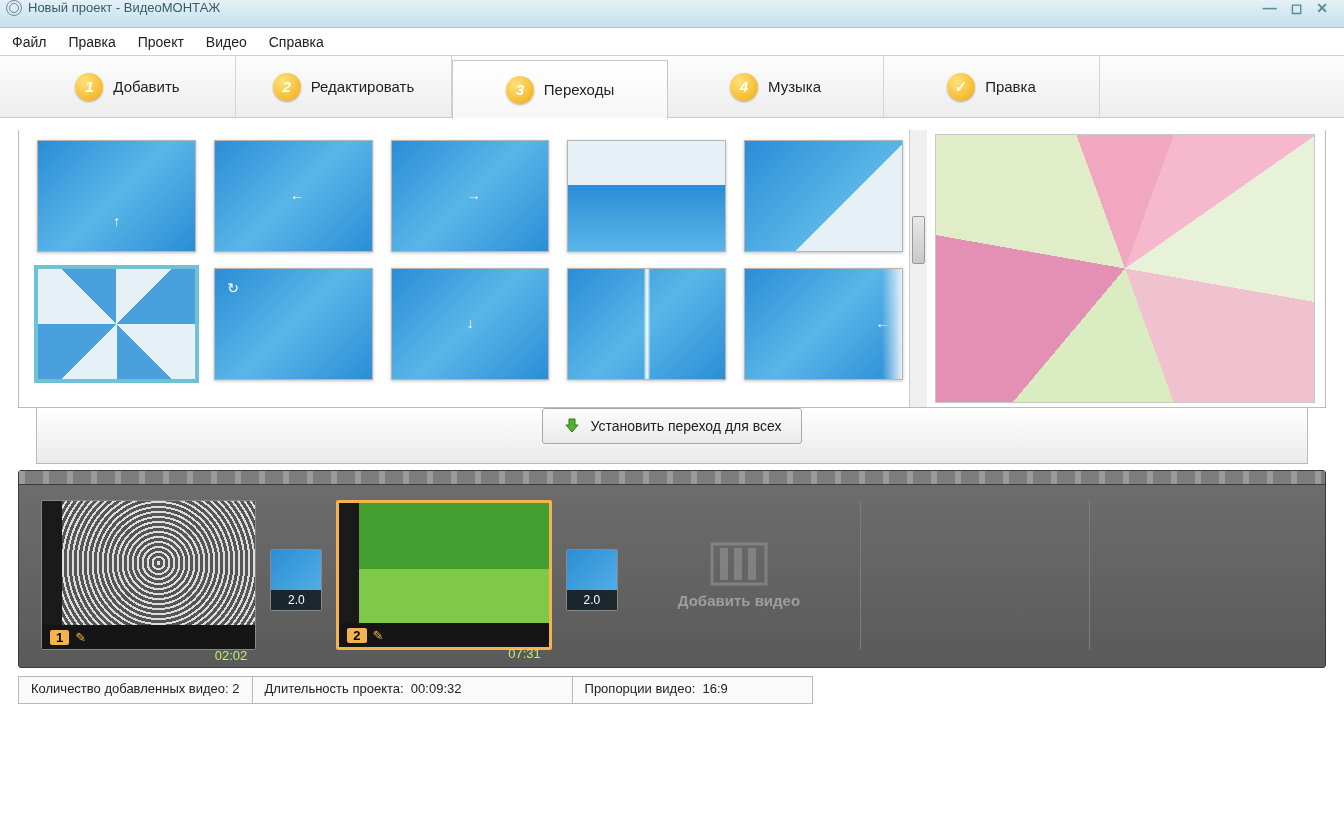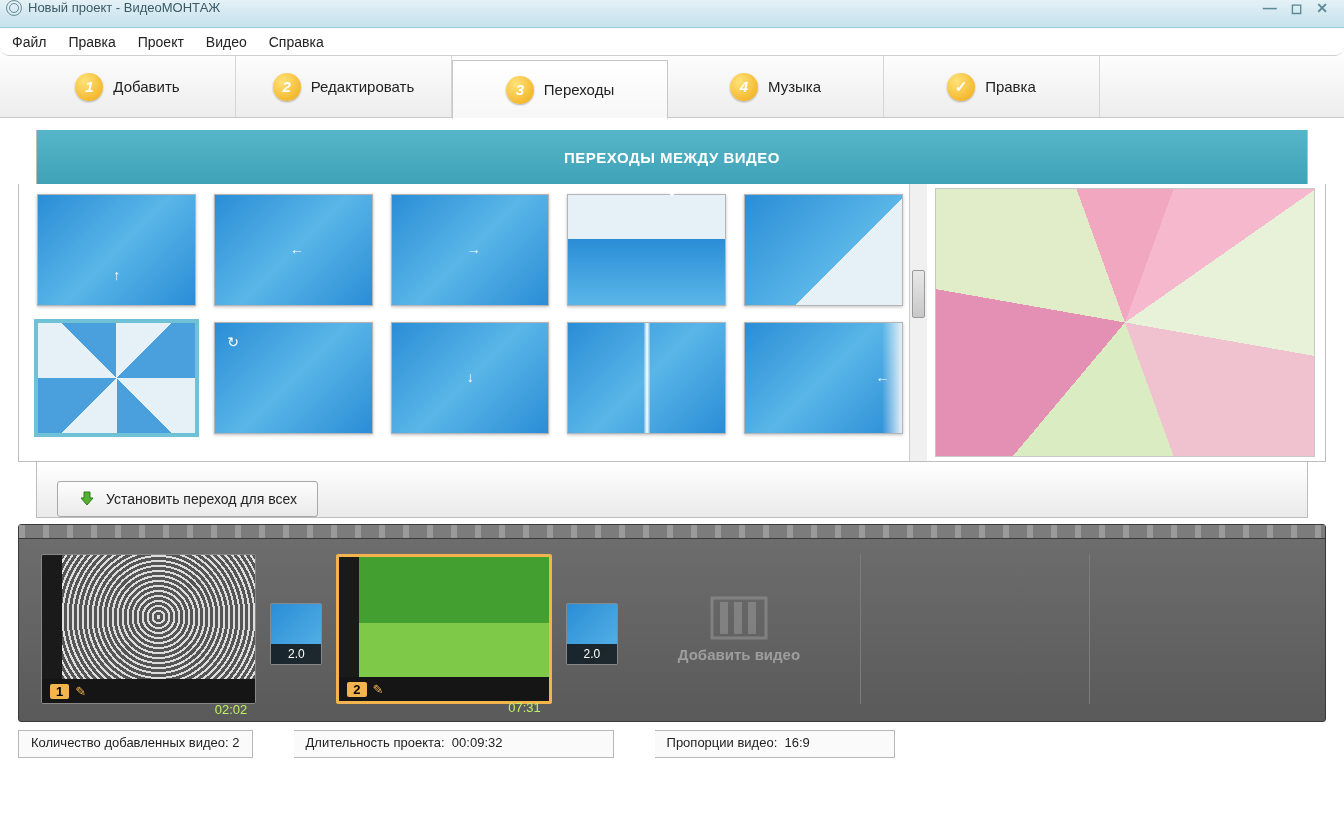--- a/index.html
+++ b/index.html
@@ -7,21 +7,21 @@
 
 
 .titlebar { height: 28px; background: linear-gradient(to bottom, #e4f1f6, #c5e1ec); display: flex; align-items: flex-start; padding: 0 6px; border-bottom: 1px solid #9fcad8; }
 .titlebar .app-icon { width: 16px; height: 16px; border: 1.5px solid #6a8a95; border-radius: 50%; margin-right: 6px; position: relative; }
 .titlebar .app-icon::before { content: ""; position: absolute; top: 50%; left: 50%; width: 8px; height: 8px; transform: translate(-50%,-50%); border: 1px solid #6a8a95; border-radius: 50%; }
 .titlebar .title { font-size: 13px; color: #3a5a66; }
 .titlebar .win-btns { margin-left: auto; display: flex; gap: 14px; padding-right: 10px; color: #5d8a99; font-weight: bold; font-size: 14px; }
 .titlebar .win-btns span { cursor: pointer; }
 
 
-.menubar { height: 28px; background: #fff; display: flex; align-items: center; padding: 0 12px; font-size: 14px; color: #222; border-bottom: 1px solid #d0d0d0; border-radius: 9px; }
+.menubar { height: 28px; background: #fff; display: flex; align-items: center; padding: 0 12px; font-size: 14px; color: #222; border-bottom: 1px solid #d0d0d0; }
 .menubar span { margin-right: 22px; cursor: pointer; }
 
 
 .step-tabs { height: 62px; background: linear-gradient(to bottom, #fdfdfd, #ededed); display: flex; border-bottom: 1px solid #c8c8c8; padding-left: 20px; }
 .step-tab { width: 216px; display: flex; align-items: center; justify-content: center; gap: 10px; border-right: 1px solid #d5d5d5; cursor: pointer; font-size: 15px; color: #222; position: relative; }
 .step-tab.active { background: linear-gradient(to bottom, #fff, #f7f7f7); border-top: 1px solid #c8c8c8; border-left: 1px solid #c8c8c8; border-right: 1px solid #c8c8c8; margin-top: 4px; border-bottom: 2px solid #fff; height: 60px; }
 .step-circle { width: 28px; height: 28px; border-radius: 50%; background: radial-gradient(circle at 35% 30%, #ffe27a, #f0a912); display: flex; align-items: center; justify-content: center; color: #fff; font-weight: bold; font-style: italic; font-size: 15px; box-shadow: 0 1px 2px rgba(0,0,0,0.3); }
 .step-circle.check::before { content: "✓"; font-style: normal; }
 
 
@@ -40,21 +40,21 @@
 .tthumb.slice-right { background: linear-gradient(135deg, #2a8dd6 0%, #5ab6e8 60%, #e6f0f7 60%, #e6f0f7 100%); }
 .tthumb.slice-top { background: linear-gradient(to bottom, #e6f0f7 0 40%, #2a8dd6 40%, #5ab6e8 100%); }
 .tthumb.vertical-line::after { content:""; position:absolute; left:50%; top:0; bottom:0; width:6px; background:linear-gradient(to right, rgba(255,255,255,0.2), #fff, rgba(255,255,255,0.2)); transform:translateX(-50%); }
 .tthumb.right-edge::after { content:""; position:absolute; right:0; top:0; bottom:0; width:20px; background:linear-gradient(to left, #e6f0f7, transparent); }
 .scrollbar-v { width: 18px; background: #f0f0f0; border-left: 1px solid #ccc; position: relative; }
 .scrollbar-v .thumb { position: absolute; top: 86px; left: 2px; right: 2px; height: 48px; background: linear-gradient(to bottom,#e8e8e8,#c8c8c8); border: 1px solid #999; border-radius: 2px; }
 .preview { width: 398px; background: #fff; padding: 4px 10px 4px 8px; }
 .preview-inner { width: 100%; height: 100%; border: 1px solid #c8c8c8; position: relative; overflow: hidden; background: conic-gradient(from 20deg, #f5b8cc 0 35deg, #e8f2d8 35deg 80deg, #f0c2d0 80deg 140deg, #d9ecc2 140deg 200deg, #e490b5 200deg 260deg, #e0edc8 260deg 320deg, #f2a7c0 320deg 360deg); }
 
 
-.action-bar { height: 56px; background: linear-gradient(to bottom, #fff, #eaeaea); margin: 0 18px; border: 1px solid #bcbcbc; border-top:none; display: flex; align-items: flex-end; padding: 0 20px; gap: 24px; }
+.action-bar { height: 56px; background: linear-gradient(to bottom, #fff, #eaeaea); margin: 0 18px; border: 1px solid #bcbcbc; border-top:none; display: flex; align-items: center; padding: 0 20px; gap: 24px; flex-direction: column; }
 .act-btn { height: 36px; padding: 0 20px; background: linear-gradient(to bottom, #fdfdfd, #eaeaea); border: 1px solid #a8a8a8; border-radius: 3px; display: flex; align-items: center; gap: 10px; font-size: 14px; color: #222; cursor: pointer; }
 .act-btn .ico { width: 18px; height: 18px; display: inline-flex; align-items:center; justify-content:center; }
 
 
 .timeline { margin: 6px 18px 0 18px; height: 198px; background: linear-gradient(to bottom, #6e6e6e, #5a5a5a); border: 1px solid #3a3a3a; border-radius: 3px; }
 .tick-strip { height: 14px; background: repeating-linear-gradient(to right, #9a9a9a 0 6px, #7c7c7c 6px 24px); border-bottom: 1px solid #3a3a3a; }
 .tl-body { display: flex; align-items: center; padding: 16px 22px; gap: 14px; height: 180px; }
 .clip { border-radius: 2px; position: relative; padding-left: 20px; }
 .clip.video { width: 224px; height: 150px; background: #1a1a1a; border: 1px solid #888; }
 .clip.video.sel { border: 3px solid #f3b34d; }
@@ -65,21 +65,21 @@
 .clip .footer .time { margin-left: auto; color: #bef264; margin-top: 36px; }
 .clip.trans .footer { height: 20px; font-size: 12px; justify-content: center; color: #fff; }
 .clip.video .thumb1 { width:100%; height:calc(100% - 24px); background: repeating-radial-gradient(circle, #ddd 0 2px, #555 2px 5px); }
 .clip.video .thumb2 { width:100%; height:calc(100% - 24px); background: linear-gradient(to bottom, #43a030 0 55%, #7fc948 55% 100%); position:relative; }
 .add-placeholder { width: 224px; height: 150px; display: flex; flex-direction: column; align-items: center; justify-content: center; color: #9e9e9e; border: none; cursor: pointer; }
 .add-placeholder svg { opacity: 0.5; }
 .add-placeholder span { font-weight: bold; font-size: 15px; margin-top: 6px; }
 .empty-slot { width: 224px; height: 150px; border-left: 1px solid #7c7c7c; }
 
 
-.statusbar { height: 28px; margin: 8px 18px 16px 18px; display: flex; font-size: 13px; color: #222; gap: 41px; }
+.statusbar { height: 28px; margin: 8px 18px 16px 18px; display: flex; font-size: 13px; color: #222; }
 .statusbar .cell { border: 1px solid #b8b8b8; padding: 4px 12px; background: #fafafa; }
 .statusbar .cell + .cell { border-left: none; }
 </style>
 </head>
 <body>
 
 <div class="titlebar">
   <div class="app-icon"></div>
   <div class="title">Новый проект - ВидеоМОНТАЖ</div>
   <div class="win-btns">
@@ -114,23 +114,20 @@
     <div class="step-circle">4</div>
     <span>Музыка</span>
   </div>
   <div class="step-tab">
     <div class="step-circle check"></div>
     <span>Правка</span>
   </div>
 </div>
 
 <div class="content-wrap">
-<div class="teal-banner">
-  <span>ПЕРЕХОДЫ МЕЖДУ ВИДЕО</span>
-</div>
 
 <div class="content-row">
   <div class="transitions-grid">
     <div class="trow">
       <div class="tthumb">
             <span class="arrow" style="top:65%;left:48%">↑</span>
           </div>
       <div class="tthumb">
             <span class="arrow" style="top:42%;left:48%">←</span>
           </div>

